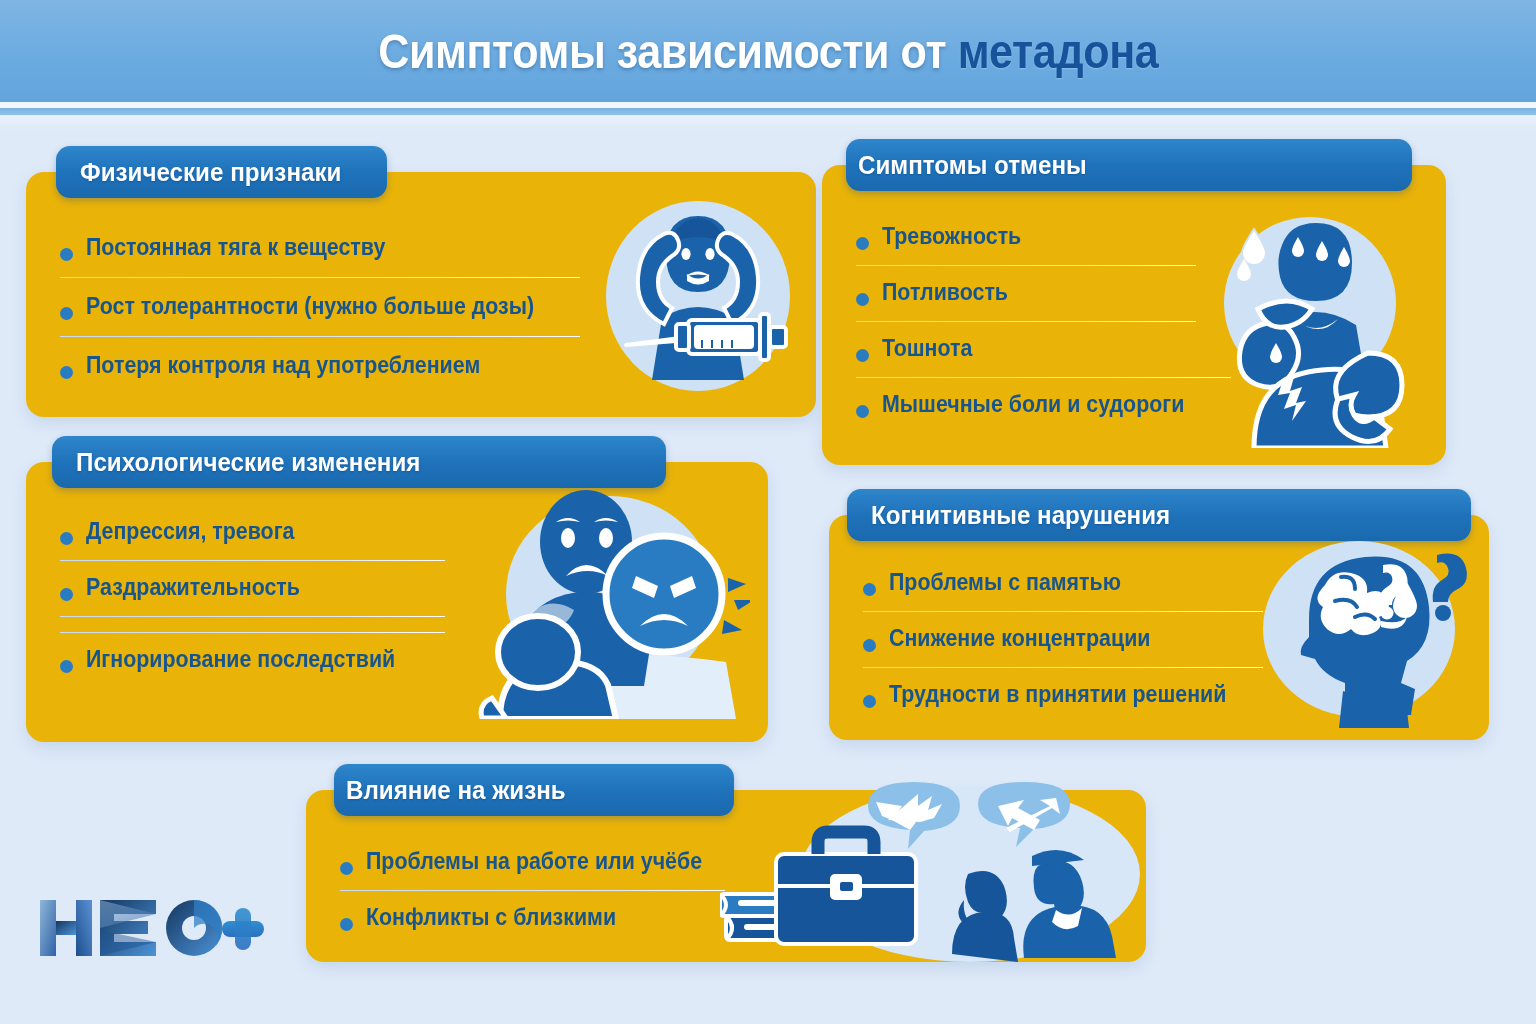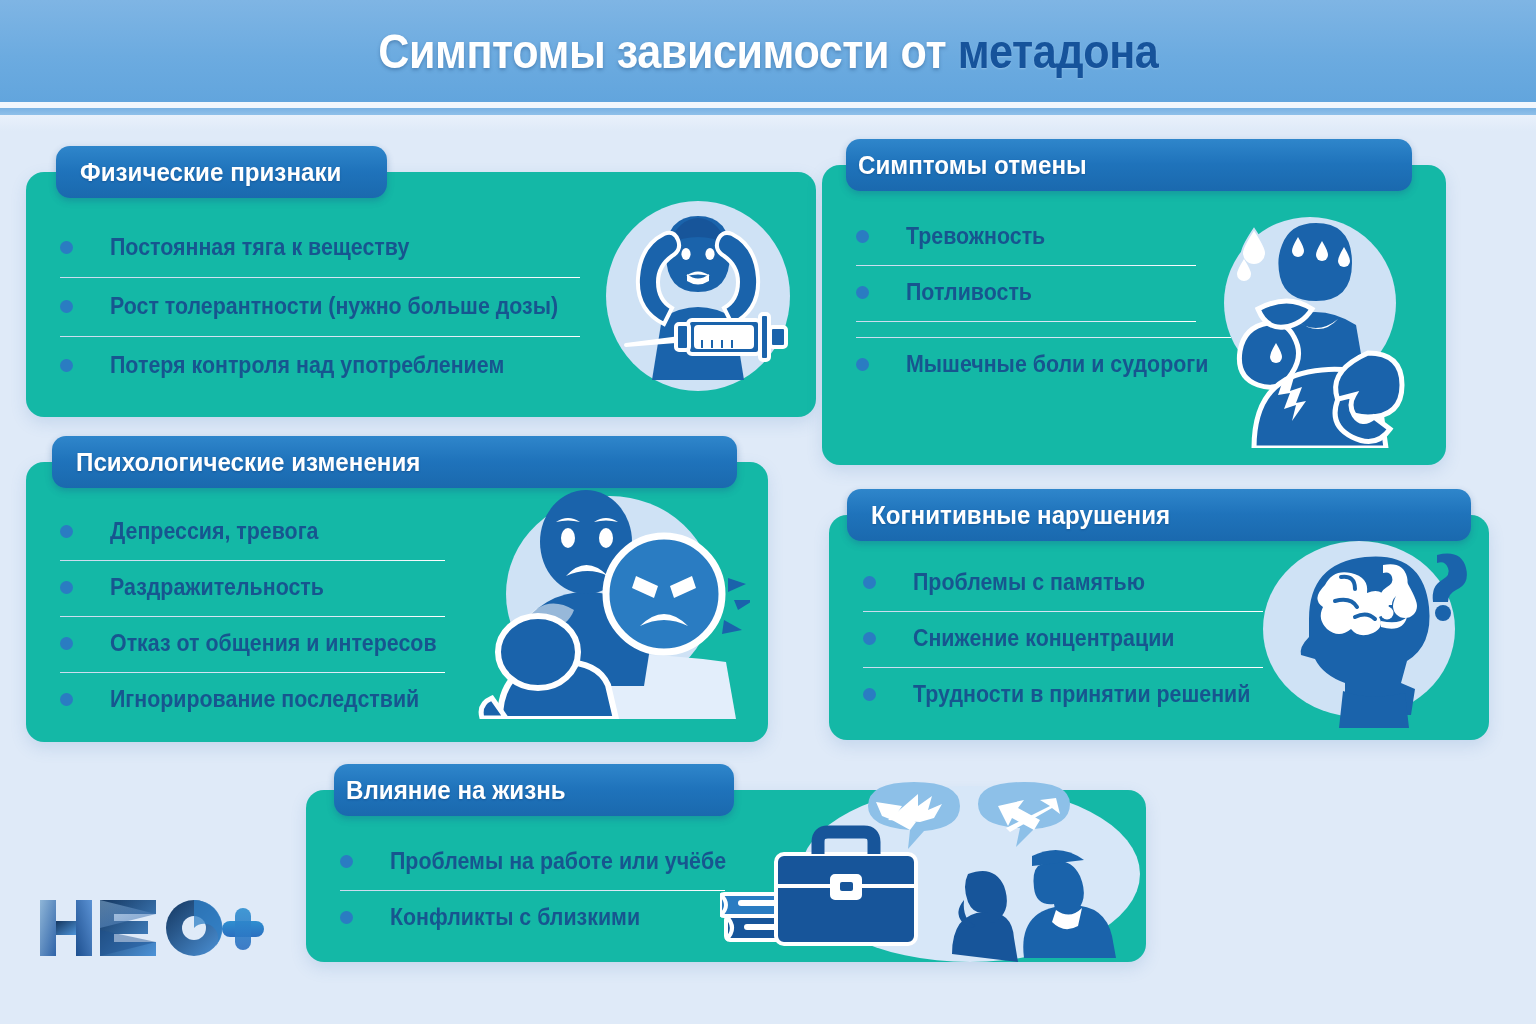--- a/index.html
+++ b/index.html
@@ -51,21 +51,21 @@
   }
   #header-rule-fade {
     position: absolute; left: 0; top: 115px;
     width: 1536px; height: 16px;
     background: linear-gradient(180deg,#e9f1fb 0%, #dfeaf8 100%);
   }
 
   
   .card {
     position: absolute;
-    background: #14b8a6;
+    background: #eab308;
     border-radius: 18px;
     box-shadow: 0 6px 16px rgba(80,130,190,.18);
   }
   .card-head {
     position: absolute;
     left: 30px;
     top: -26px;
     height: 52px;
     padding: 0 26px 0 24px;
     background: linear-gradient(180deg,#2f86cb 0%, #1f73bb 48%, #1a69ae 100%);
@@ -85,23 +85,22 @@
   }
 
   .bullets {
     position: absolute;
     left: 34px;
     top: 52px;
     list-style: none;
   }
   .bullet-row {
     display: flex;
-    align-items: center;
+    align-items: flex-end;
     position: relative;
-    gap: 24px;
   }
   .bullet-dot {
     width: 13px; height: 13px;
     border-radius: 50%;
     background: #2a7cc2;
     flex: 0 0 13px;
     margin-right: 13px;
   }
   .bullet-text {
     color: #17558f;
@@ -213,20 +212,24 @@
     <li class="bullet-row">
       <span class="bullet-dot"></span>
       <span class="bullet-text">Тревожность</span>
     </li>
     <div class="bullet-sep" style="width:340px;margin:15px 0 13px 0;"></div>
     <li class="bullet-row">
       <span class="bullet-dot"></span>
       <span class="bullet-text">Потливость</span>
     </li>
     <div class="bullet-sep" style="width:340px;margin:15px 0 13px 0;"></div>
+    <li class="bullet-row">
+      <span class="bullet-dot"></span>
+      <span class="bullet-text">Тошнота</span>
+    </li>
     <div class="bullet-sep" style="width:375px;margin:15px 0 13px 0;"></div>
     <li class="bullet-row">
       <span class="bullet-dot"></span>
       <span class="bullet-text">Мышечные боли и судороги</span>
     </li>
   </ul>
 
   <div class="illus" style="right:8px; top:38px; width:240px; height:245px;">
     <svg viewBox="0 0 240 245" width="240" height="245">
       <ellipse cx="112" cy="100" rx="86" ry="86" fill="#cfe2f5"></ellipse>
@@ -253,39 +256,35 @@
       <path d="M170 150 q34 0 34 32 q0 32 -34 32 q-28 0 -32 -24 q-4 -24 32 -40 z" fill="#1a63ab" stroke="#ffffff" stroke-width="5"></path>
 
       <path d="M140 196 q-10 26 14 38 q24 12 38 -8 l-16 -12 q-12 10 -20 -2 q-6 -10 0 -20 z" fill="#1a63ab" stroke="#ffffff" stroke-width="5"></path>
 
       <path d="M84 180 l12 -6 l-4 14 l12 -4 l-6 16 l10 -2 l-14 20 l4 -16 l-12 4 l6 -16 l-12 2 z" fill="#ffffff"></path>
     </svg>
   </div>
 </section>
 
 <section class="card" id="card-psych">
-  <div class="card-head" style="left:26px;width:685px;">
+  <div class="card-head" style="left:26px;width:614px;">
     <span class="card-head-label">Психологические изменения</span>
   </div>
 
   <ul class="bullets" style="top:56px;">
     <li class="bullet-row">
       <span class="bullet-dot"></span>
       <span class="bullet-text">Депрессия, тревога</span>
     </li>
     <div class="bullet-sep" style="width:385px;margin:15px 0 13px 0;"></div>
     <li class="bullet-row">
       <span class="bullet-dot"></span>
       <span class="bullet-text">Раздражительность</span>
     </li>
     <div class="bullet-sep" style="width:385px;margin:15px 0 13px 0;"></div>
-    <li class="bullet-row">
-      <span class="bullet-dot"></span>
-      <span class="bullet-text">Отказ от общения и интересов</span>
-    </li>
     <div class="bullet-sep" style="width:385px;margin:15px 0 13px 0;"></div>
     <li class="bullet-row">
       <span class="bullet-dot"></span>
       <span class="bullet-text">Игнорирование последствий</span>
     </li>
   </ul>
 
   <div class="illus" style="right:18px; top:22px; width:280px; height:235px;">
     <svg viewBox="0 0 280 235" width="280" height="235">
       <ellipse cx="140" cy="110" rx="104" ry="98" fill="#cfe2f5"></ellipse>

